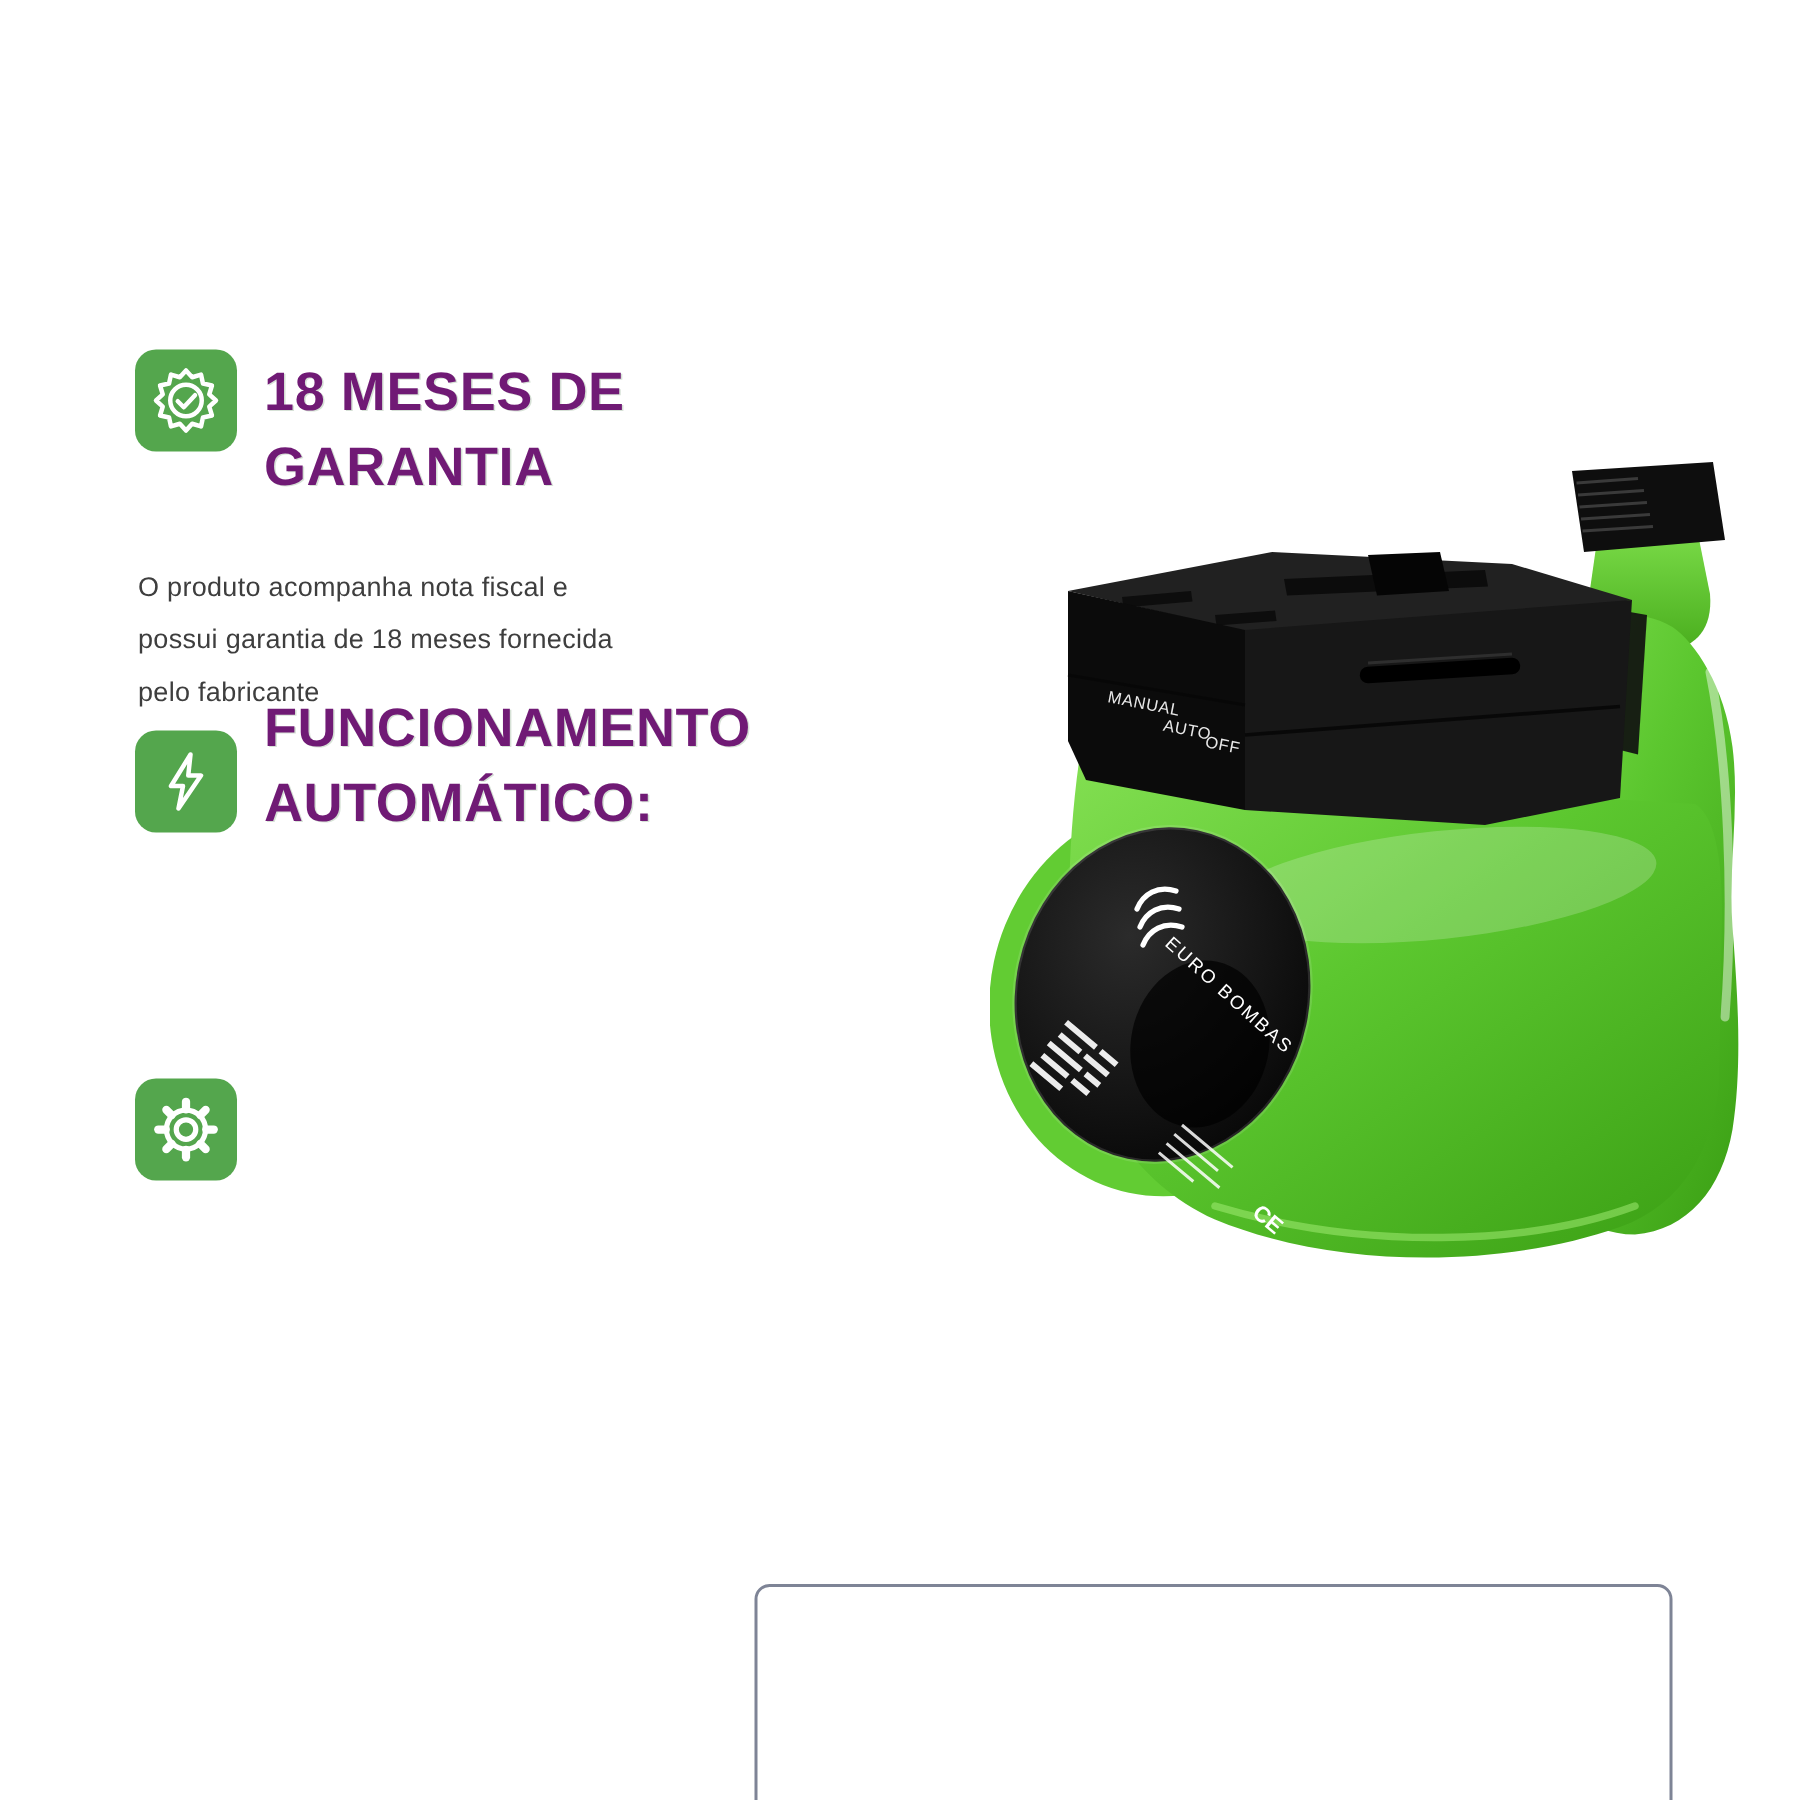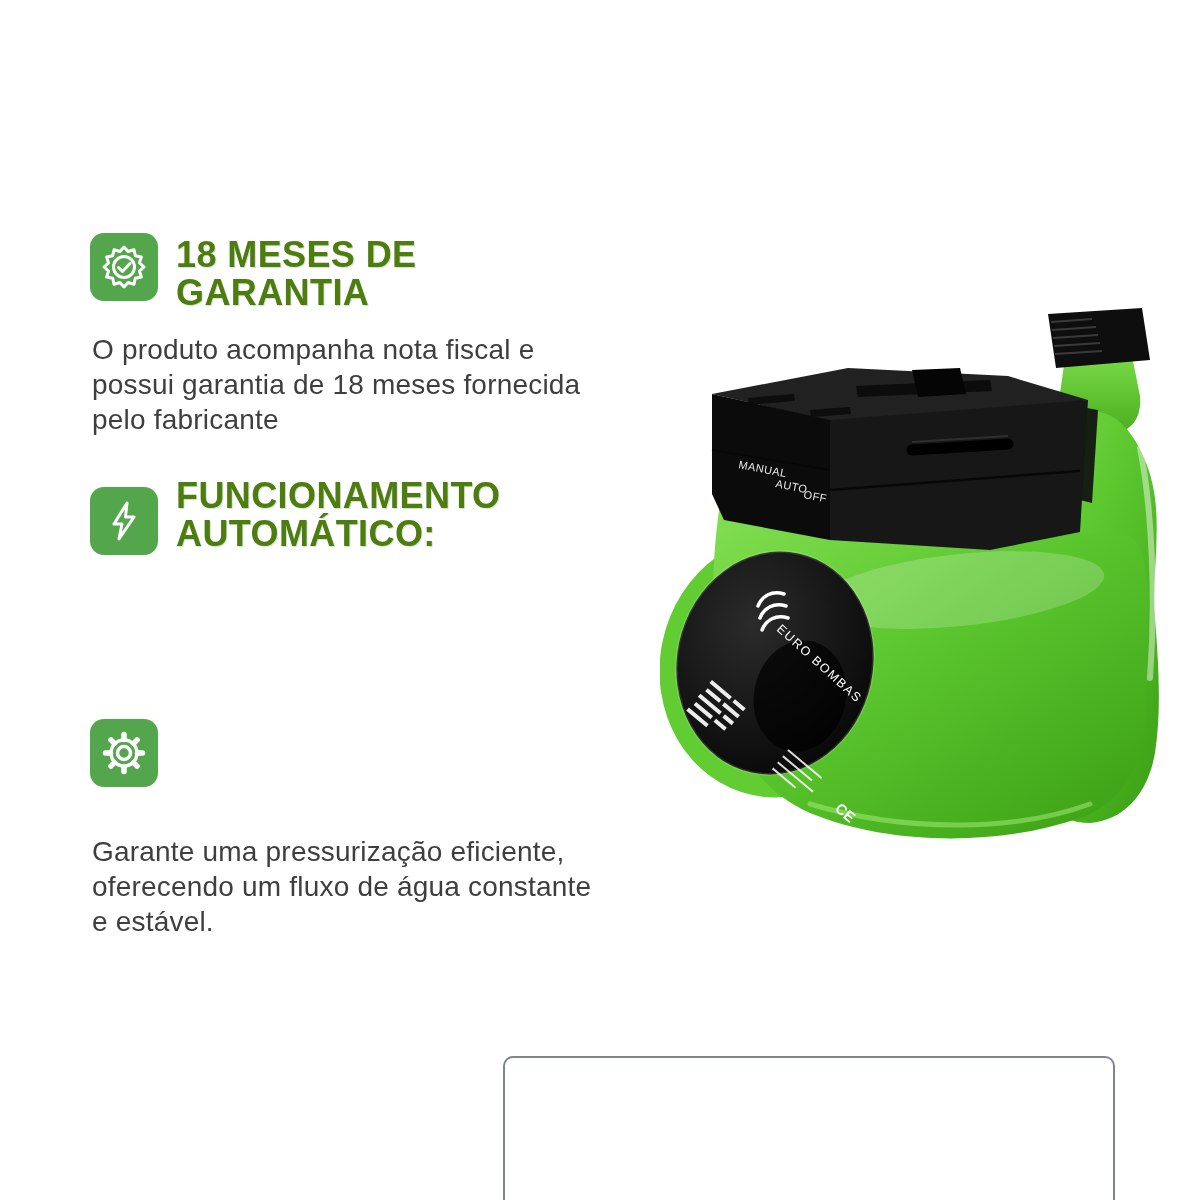--- a/index.html
+++ b/index.html
@@ -6,33 +6,33 @@
   #stage{
     position:relative;width:1200px;height:1200px;overflow:hidden;
     background:#ffffff;font-family:"Liberation Sans",sans-serif;
   }
   .icon-box{
     position:absolute;left:90px;width:68px;height:68px;border-radius:14px;
     background:#54a64d;display:flex;align-items:center;justify-content:center;
   }
   .icon-box svg{display:block;}
   .heading{
-    position:absolute;left:176px;font-weight:bold;font-size:36px;line-height:38px;
-    color:#4d7c0f;letter-spacing:.4px;white-space:pre-line;
+    position:absolute;left:176px;font-weight:bold;font-size:36px;line-height:50px;
+    color:#701a75;letter-spacing:.4px;white-space:pre-line;
     text-shadow:1px 1px 0 rgba(30,90,30,.18);
   }
   .body-text{
-    position:absolute;left:92px;font-size:28px;line-height:35px;color:#3e3e3e;
-    letter-spacing:.2px;white-space:pre-line;
+    position:absolute;left:92px;font-size:18px;line-height:35px;color:#3e3e3e;
+    letter-spacing:.2px;white-space:pre-line;margin-top:42px;
   }
   #icon1{top:233px}
   #head1{top:236px}
   #body1{top:332px}
   #icon2{top:487px}
-  #head2{top:477px}
+  #head2{top:460px}
   #body2{top:586px}
   #icon3{top:719px}
   #head3{top:720px}
   #body3{top:834px}
   #pump{position:absolute;left:660px;top:298px;width:540px;height:560px;}
   #info-box{
     position:absolute;left:503px;top:1056px;width:608px;height:220px;
     border:2px solid #7e8496;border-radius:10px;background:#ffffff;
   }
 </style>
@@ -71,23 +71,20 @@
         <line x1="33.6" y1="33.6" x2="37.1" y2="37.1"></line>
         <line x1="24" y1="37.5" x2="24" y2="42.5"></line>
         <line x1="14.4" y1="33.6" x2="10.9" y2="37.1"></line>
         <line x1="10.5" y1="24" x2="5.5" y2="24"></line>
         <line x1="14.4" y1="14.4" x2="10.9" y2="10.9"></line>
         <line x1="24" y1="10.5" x2="24" y2="5.5"></line>
         <line x1="33.6" y1="14.4" x2="37.1" y2="10.9"></line>
       </g>
     </svg>
   </div>
-  <div class="body-text" id="body3">Garante uma pressurização eficiente,
-oferecendo um fluxo de água constante
-e estável.</div>
 
   <svg id="pump" viewBox="0 0 540 560">
     <defs>
       <linearGradient id="gBody" x1="0" y1="0" x2="0.9" y2="1">
         <stop offset="0" stop-color="#83df52"></stop>
         <stop offset="0.45" stop-color="#5cc72f"></stop>
         <stop offset="1" stop-color="#3da216"></stop>
       </linearGradient>
       <linearGradient id="gPipe" x1="0" y1="0" x2="0" y2="1">
         <stop offset="0" stop-color="#79da47"></stop>

